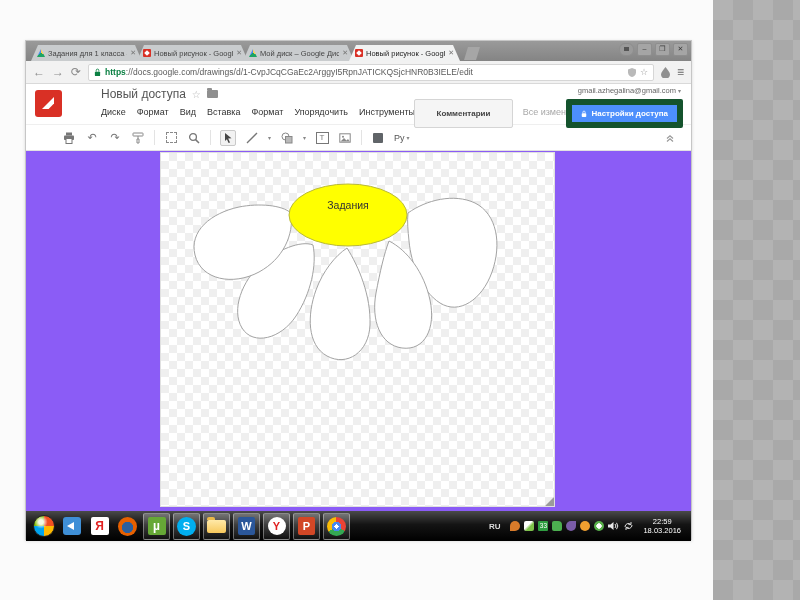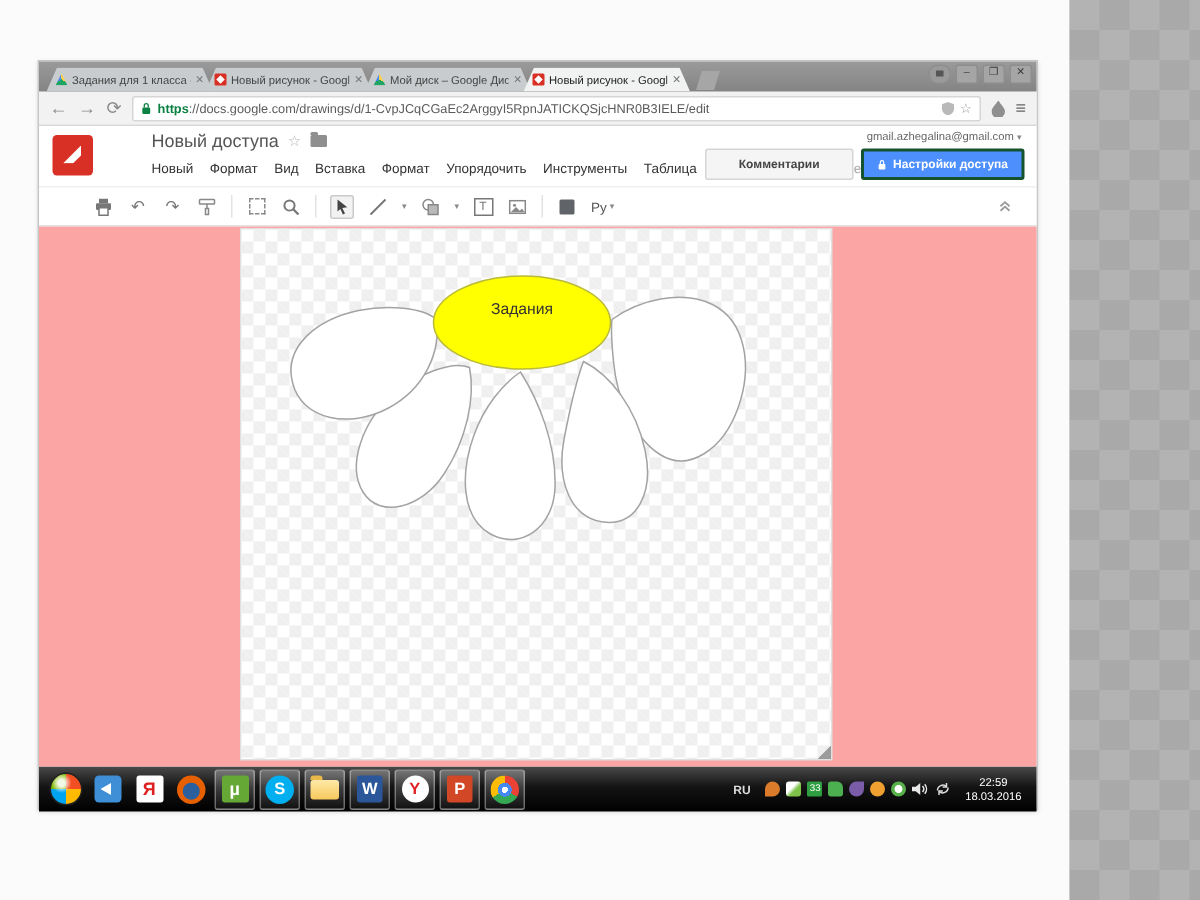--- a/index.html
+++ b/index.html
@@ -64,42 +64,42 @@
   .doctitle .star{color:#b5b5b5;font-size:10px;}
   .folder-ico{width:11px;height:8px;background:#8f8f8f;border-radius:1px;position:relative;}
   .folder-ico::before{content:"";position:absolute;left:0;top:-2px;width:5px;height:2px;
     background:#8f8f8f;border-radius:1px 1px 0 0;}
   .menurow{position:absolute;left:75px;top:23px;display:flex;gap:11px;font-size:9px;color:#333;}
   .menurow .savestat{color:#a8a8a8;margin-left:4px;}
   .account{position:absolute;right:10px;top:2px;font-size:7.5px;color:#666;}
   .hdr-buttons{position:absolute;right:8px;top:15px;display:flex;gap:5px;}
   .btn-comments{background:#f5f5f5;border:1px solid #d5d5d5;border-radius:2px;
     font-size:8px;color:#444;padding:4px 22px;font-weight:bold;}
-  .btn-share{background:#4d8ffc;border:2px solid #14532d;border-radius:2px;
-    font-size:8px;color:#fff;padding:4px 9px;font-weight:bold;display:flex;align-items:center;gap:4px;}
+  .btn-share{background:#4d8ffc;border:6px solid #14532d;border-radius:2px;
+    font-size:8px;color:#fff;padding:4px 9px;font-weight:bold;display:flex;align-items:center;gap:4px;margin-left:48px;}
   .locksm{width:6px;height:8px;}
 
   
   .toolbar{height:25px;background:#fff;border-bottom:1px solid #e2e2e2;
     display:flex;align-items:center;padding-left:36px;gap:9px;color:#777;}
   .tbi{display:flex;align-items:center;justify-content:center;width:14px;height:14px;font-size:11px;}
   .tbi svg{width:12px;height:12px;display:block;}
   .tbi.boxed{border:1px solid #c9c9c9;background:#f2f2f2;border-radius:2px;}
   .tb-sep{width:1px;height:15px;background:#e3e3e3;}
   .dash-sq{width:9px;height:9px;border:1px dashed #8a8a8a;}
   .tbox{width:11px;height:10px;border:1px solid #777;font-size:8px;line-height:9px;
     text-align:center;color:#777;}
   .cmnt{width:10px;height:10px;background:#606468;border-radius:1px;}
   .tb-text{font-size:9px;color:#555;display:flex;align-items:center;gap:2px;}
   .caret{font-size:6px;color:#888;}
   .collapse{margin-left:auto;margin-right:16px;color:#999;}
   .collapse svg{width:10px;height:10px;}
 
   
-  .workspace{height:360px;background:#fca5a5;position:relative;overflow:hidden;}
+  .workspace{height:360px;background:#8b5cf6;position:relative;overflow:hidden;}
   .canvas{position:absolute;left:135px;top:2px;width:393px;height:353px;
     background-color:#fff;
     background-image:
       linear-gradient(45deg,#efefef 25%,transparent 25%,transparent 75%,#efefef 75%),
       linear-gradient(45deg,#efefef 25%,transparent 25%,transparent 75%,#efefef 75%);
     background-size:16px 16px;background-position:0 0,8px 8px;
     box-shadow:0 0 0 1px #e0e0e0;}
   .canvas svg{position:absolute;left:0;top:0;}
   .resize-handle{position:absolute;right:0;bottom:0;width:0;height:0;
     border-left:9px solid transparent;border-bottom:9px solid #9b9b9b;}
@@ -205,21 +205,21 @@
     </div>
 
     <div class="appheader">
       <div class="applogo"></div>
       <div class="doctitle">
         <span>Новый доступа</span>
         <span class="star">☆</span>
         <span class="folder-ico"></span>
       </div>
       <div class="menurow">
-        <span>Новый</span>
+        <span>Диске</span>
         <span>Формат</span>
         <span>Вид</span>
         <span>Вставка</span>
         <span>Формат</span>
         <span>Упорядочить</span>
         <span>Инструменты</span>
         <span>Таблица</span>
         <span>Справка</span>
         <span class="savestat">Все изменения на Диске сохранены</span>
       </div>

